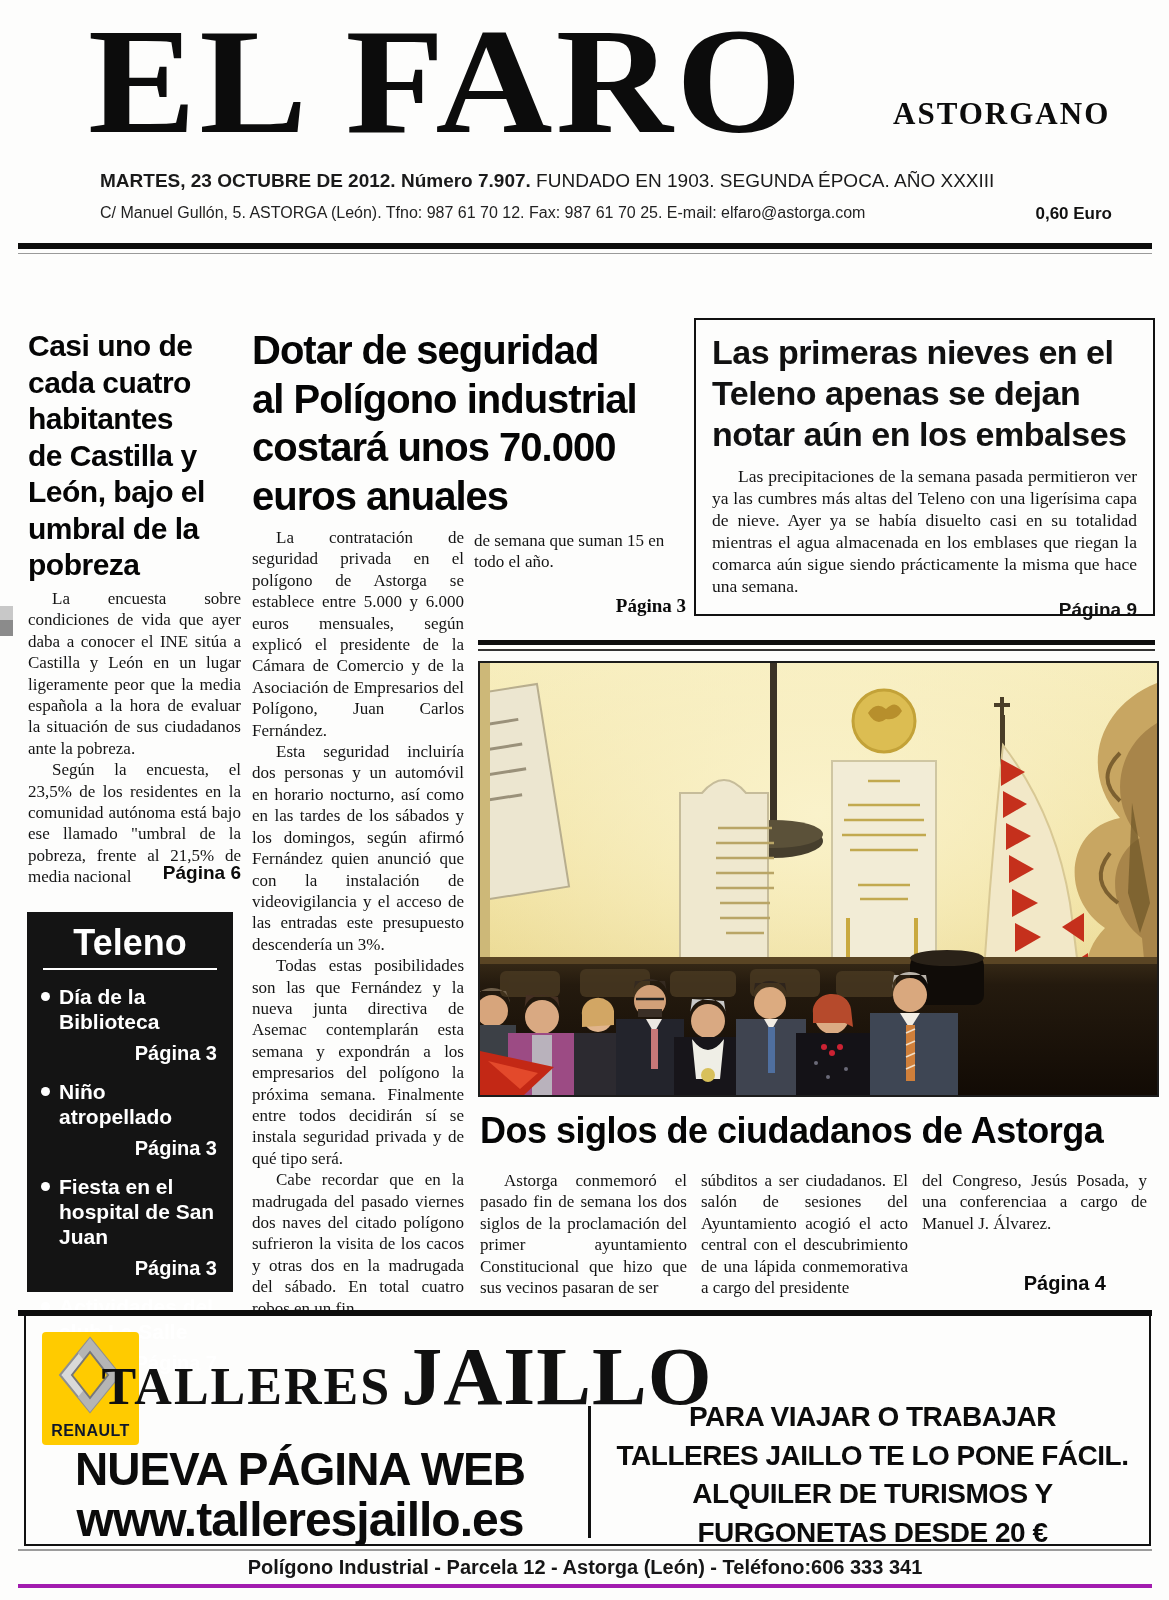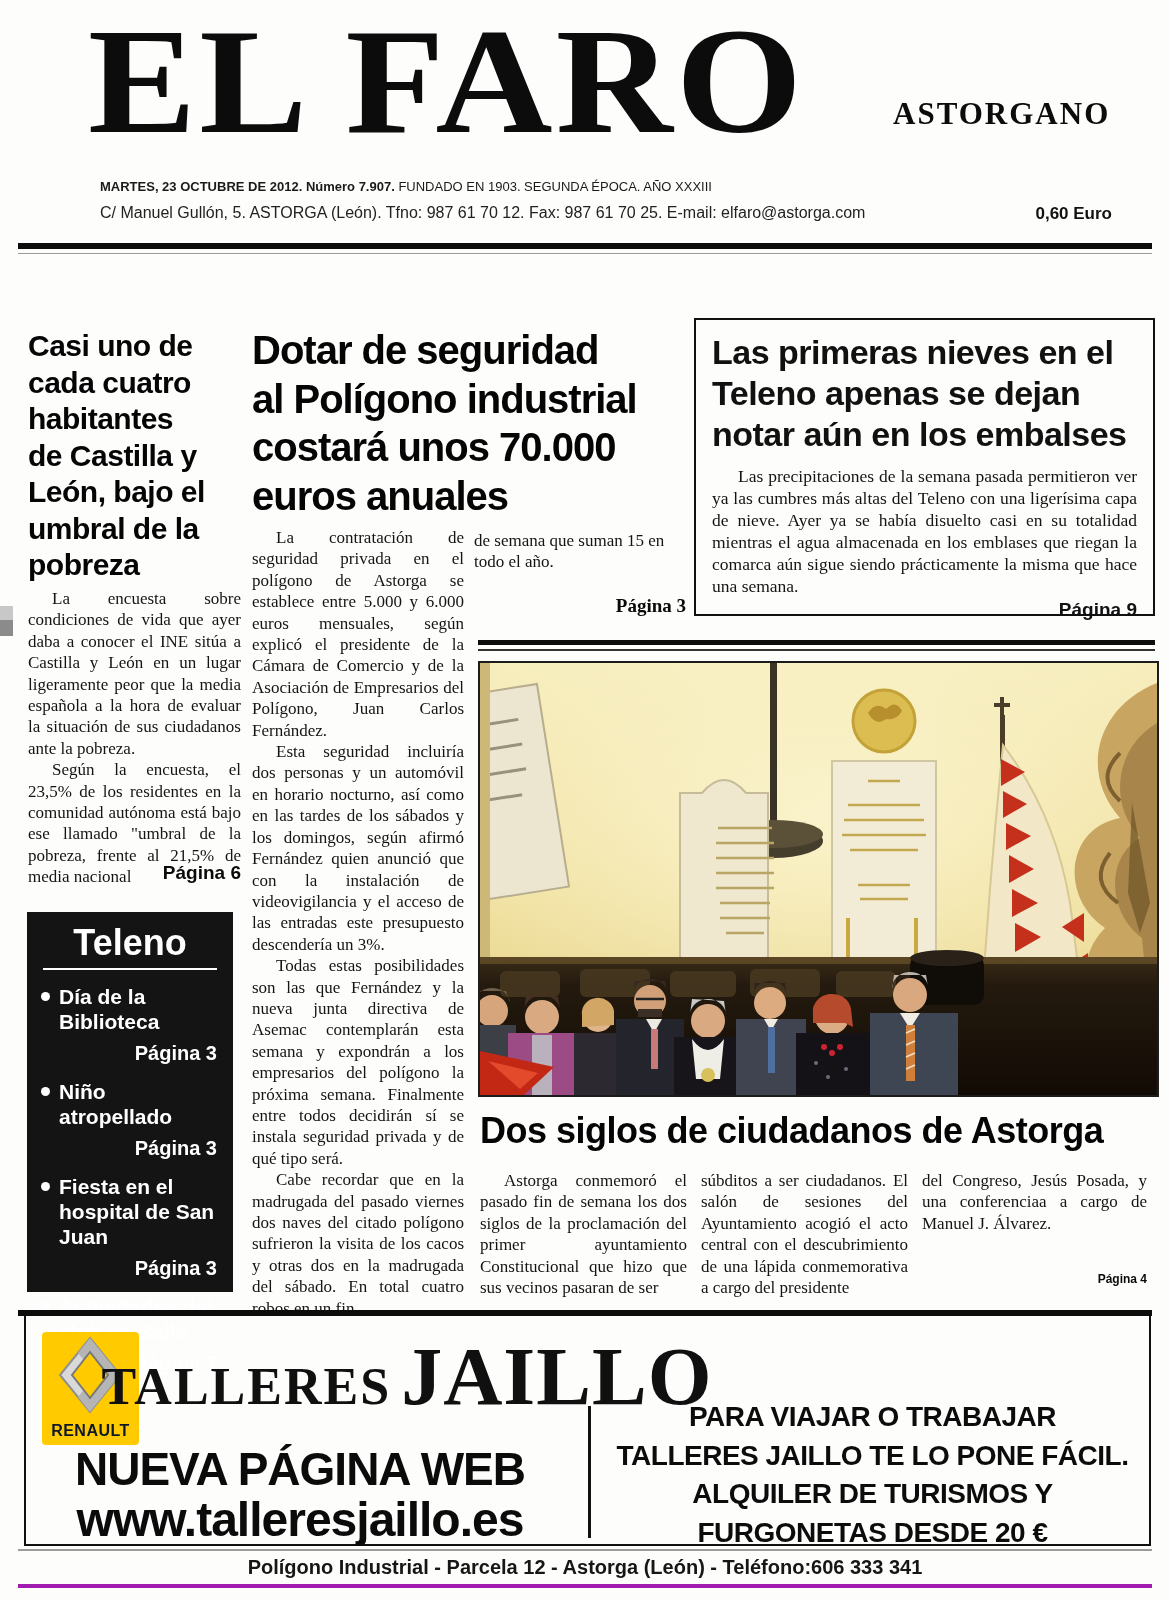--- a/index.html
+++ b/index.html
@@ -5,21 +5,21 @@
   html,body{margin:0;padding:0;background:#e9e9e9;}
   .page{position:relative;width:1169px;height:1600px;background:#fdfdfc;margin:0 auto;overflow:hidden;
         font-family:"Liberation Sans",sans-serif;color:#111;}
   .abs{position:absolute;}
   .pre{white-space:pre-line;}
   .just{text-align:justify;}
   
   .mast-title{left:88px;top:6px;font-family:"Liberation Serif",serif;font-weight:bold;
               font-size:150px;line-height:1;letter-spacing:3px;transform:scaleX(1.08);transform-origin:left top;color:#0c0c0c;}
   .mast-sub{left:893px;top:96px;font-family:"Liberation Serif",serif;font-weight:bold;font-size:31px;letter-spacing:2px;color:#0c0c0c;}
-  .dateline{left:100px;top:170px;font-size:13px;color:#1a1a1a;margin-top:9px;}
+  .dateline{left:100px;top:170px;font-size:19px;color:#1a1a1a;}
   .dateline b{font-weight:bold;}
   .contact{left:100px;top:204px;width:1012px;display:flex;justify-content:space-between;font-size:16px;color:#222;}
   .price{font-weight:bold;font-size:17px;color:#111;padding-left:44px;}
   .rule-thick{left:18px;width:1134px;height:6px;background:#0d0d0d;}
   .rule-thin{left:18px;width:1134px;height:1px;background:#9a9a9a;}
   
   .headline{font-weight:bold;color:#050505;letter-spacing:-0.5px;}
   .body-txt{font-family:"Liberation Serif",serif;font-size:17px;line-height:21.4px;color:#141414;}
   .body-txt p{margin:0;text-indent:24px;}
   .pageref{font-weight:bold;font-size:19px;text-align:right;color:#0a0a0a;}
@@ -50,21 +50,21 @@
   
   .ph-rule1{left:478px;top:640px;width:677px;height:5px;background:#0d0d0d;}
   .ph-rule2{left:478px;top:649px;width:677px;height:2px;background:#333;}
   .photo{left:478px;top:661px;width:677px;height:432px;border:2px solid #1c1c1c;box-sizing:content-box;overflow:hidden;}
   .photo svg{display:block;width:677px;height:432px;}
   
   .caph{left:480px;top:1110px;width:676px;font-size:36px;line-height:42px;}
   .capc1{left:480px;top:1170px;width:207px;}
   .capc2{left:701px;top:1170px;width:207px;}
   .capc3{left:922px;top:1170px;width:225px;}
-  .capp{left:935px;top:1272px;width:212px;font-size:12px;}
+  .capp{left:894px;top:1272px;width:212px;font-size:20px;}
   
   .adbox{left:24px;top:1316px;width:1127px;height:230px;border:2px solid #111;border-top:none;box-sizing:border-box;}
   .renault{left:42px;top:1332px;width:97px;height:113px;background:#FFCB00;border-radius:4px;
            display:flex;flex-direction:column;align-items:center;justify-content:flex-end;}
   .renault svg{position:absolute;top:4px;left:14px;}
   .renault-label{font-size:16px;font-weight:bold;color:#0f172a;letter-spacing:0.5px;margin-bottom:5px;text-align:center;}
   .dealer{left:152px;top:1330px;width:510px;display:flex;align-items:baseline;justify-content:center;color:#101010;}
   .dealer .t1{font-family:"Liberation Serif",serif;font-size:52px;letter-spacing:2px;font-weight:600;}
   .dealer .t2{font-family:"Liberation Serif",serif;font-size:82px;font-weight:bold;letter-spacing:1px;margin-left:10px;}
   .web1{left:30px;top:1442px;width:540px;text-align:center;font-size:46px;font-weight:bold;letter-spacing:-1px;color:#0b0b0b;}

